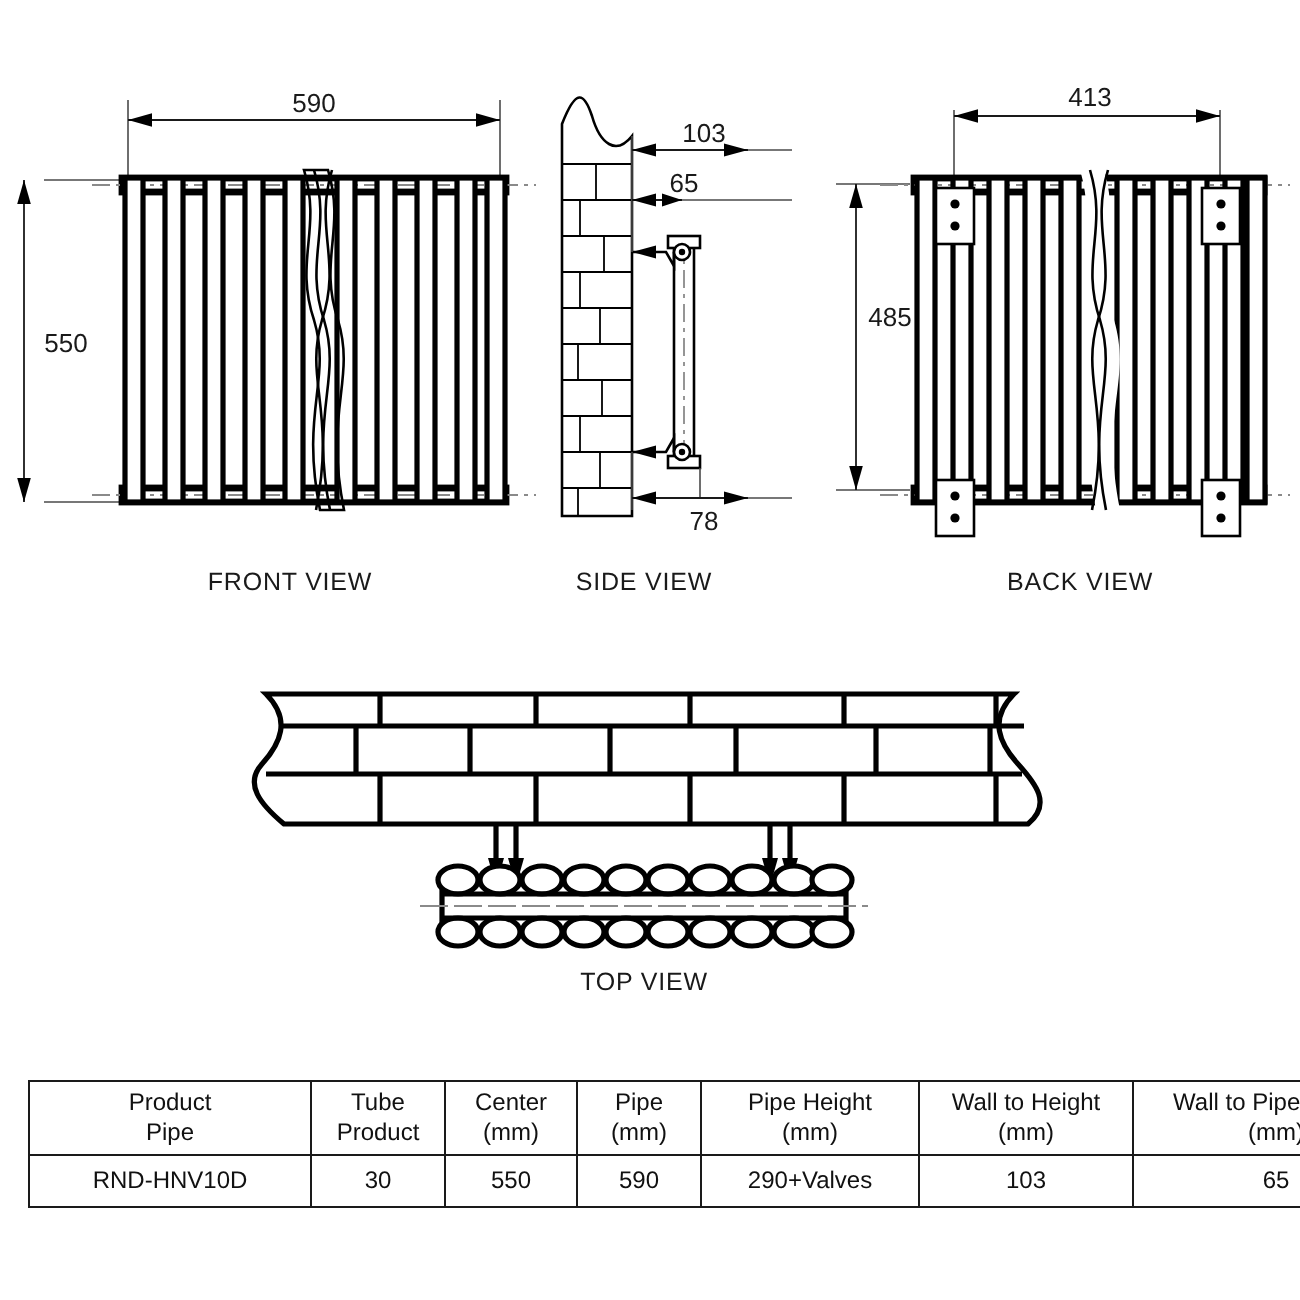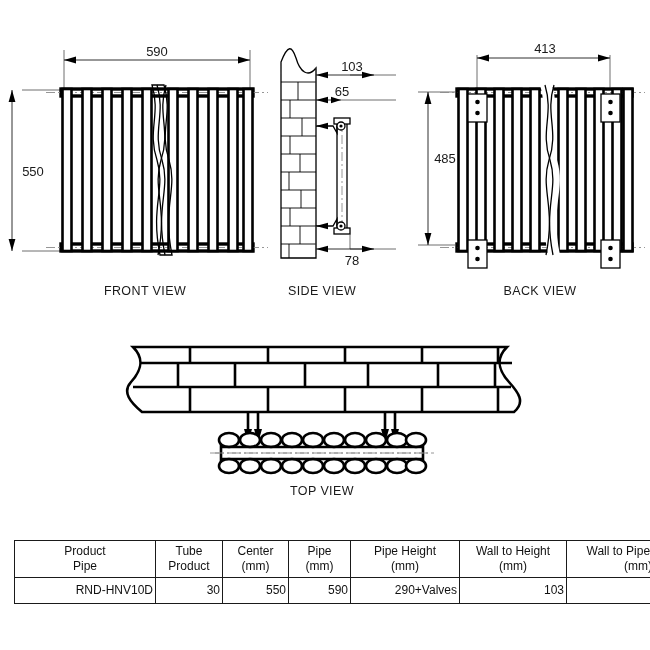--- a/index.html
+++ b/index.html
@@ -72,21 +72,21 @@
     border: 1.6px solid #1a1a1a;
     text-align: center;
     font-family: "Liberation Sans", sans-serif;
     font-size: 12px;
     color: #111;
     padding: 1px 2px;
     line-height: 1.22;
     font-weight: normal;
   }
   table.spec thead th { height: 34px; vertical-align: middle; }
-  table.spec tbody td { height: 23px; vertical-align: middle; text-align: right; }
+  table.spec tbody td { height: 23px; vertical-align: middle; }
   .th-l1 { display: block; }
   .th-l2 { display: block; }
 </style>
 </head>
 <body>
 
 <div id="sheet">
 
   <svg class="drawing" viewBox="0 0 650 650" xmlns="http://www.w3.org/2000/svg">
 

